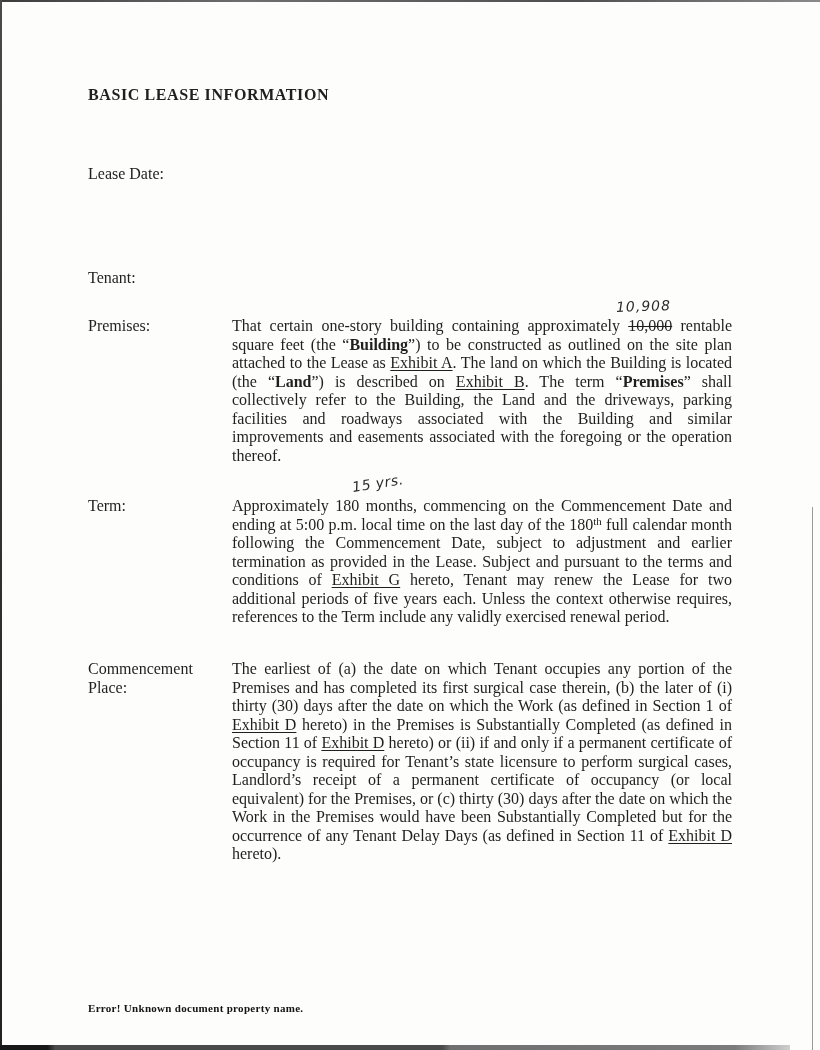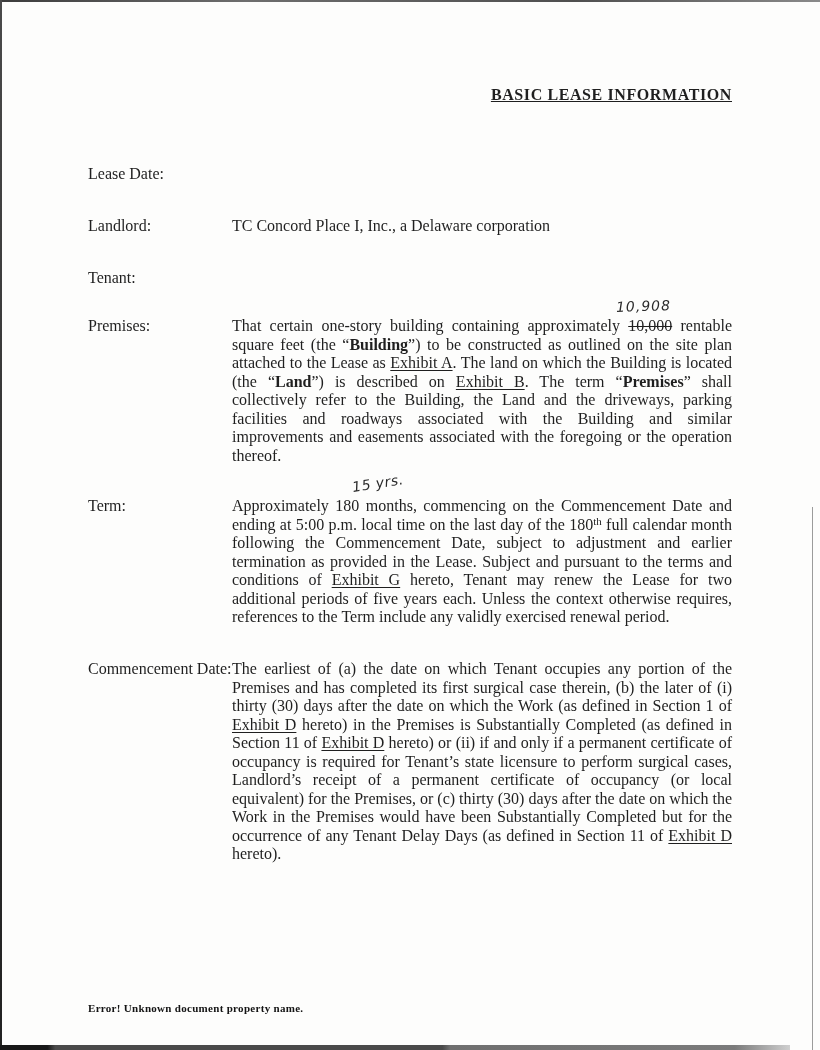--- a/index.html
+++ b/index.html
@@ -34,21 +34,21 @@
     position: absolute; bottom: 0; left: 0; width: 790px; height: 5px;
     background: linear-gradient(90deg,
       #181818 0%, #181818 6%,
       #4a4a4a 7%, #4a4a4a 56%,
       #6f6f6f 57%, #7b7b7b 93%,
       #cfcfcf 100%);
   }
   
   .doc-title {
     position: absolute; left: 88px; top: 86px; width: 644px;
-    text-align: right; font-weight: bold; letter-spacing: 0.6px; text-decoration: underline;
+    text-align: left; font-weight: bold; letter-spacing: 0.6px;
   }
   .row {
     position: absolute; left: 88px; width: 644px;
     display: flex; align-items: flex-start;
   }
   .row .flabel { flex: 0 0 144px; width: 144px; }
   .row .fvalue { width: 500px; text-align: justify; }
   .row-lease    { top: 165px; }
   .row-landlord { top: 217px; }
   .row-tenant   { top: 269px; }
@@ -85,41 +85,37 @@
   <div class="edge-left"></div>
   <div class="edge-right"></div>
   <div class="bottom-bar"></div>
 
   <div class="doc-title">BASIC LEASE INFORMATION</div>
 
   <div class="row row-lease">
     <div class="flabel">Lease Date:</div>
   </div>
 
-  <div class="row row-landlord">
-    <div class="flabel">Landlord:</div>
-    <div class="fvalue"><span>TC Concord Place I, Inc., a Delaware corporation</span></div>
-  </div>
 
   <div class="row row-tenant">
     <div class="flabel">Tenant:</div>
   </div>
 
   <div class="row row-premises">
     <div class="flabel">Premises:</div>
     <div class="fvalue"><span>That certain one-story building containing approximately </span><s>10,000</s><span> rentable square feet (the “</span><b>Building</b><span>”) to be constructed as outlined on the site plan attached to the Lease as </span><u>Exhibit A</u><span>. The land on which the Building is located (the “</span><b>Land</b><span>”) is described on </span><u>Exhibit B</u><span>. The term “</span><b>Premises</b><span>” shall collectively refer to the Building, the Land and the driveways, parking facilities and roadways associated with the Building and similar improvements and easements associated with the foregoing or the operation thereof.</span></div>
   </div>
 
   <div class="row row-term">
     <div class="flabel">Term:</div>
     <div class="fvalue"><span>Approximately 180 months, commencing on the Commencement Date and ending at 5:00 p.m. local time on the last day of the 180</span><sup>th</sup><span> full calendar month following the Commencement Date, subject to adjustment and earlier termination as provided in the Lease. Subject and pursuant to the terms and conditions of </span><u>Exhibit G</u><span> hereto, Tenant may renew the Lease for two additional periods of five years each. Unless the context otherwise requires, references to the Term include any validly exercised renewal period.</span></div>
   </div>
 
   <div class="row row-commence">
-    <div class="flabel">Commencement Date:</div>
+    <div class="flabel">Commencement Place:</div>
     <div class="fvalue"><span>The earliest of (a) the date on which Tenant occupies any portion of the Premises and has completed its first surgical case therein, (b) the later of (i) thirty (30) days after the date on which the Work (as defined in Section 1 of </span><u>Exhibit D</u><span> hereto) in the Premises is Substantially Completed (as defined in Section 11 of </span><u>Exhibit D</u><span> hereto) or (ii) if and only if a permanent certificate of occupancy is required for Tenant’s state licensure to perform surgical cases, Landlord’s receipt of a permanent certificate of occupancy (or local equivalent) for the Premises, or (c) thirty (30) days after the date on which the Work in the Premises would have been Substantially Completed but for the occurrence of any Tenant Delay Days (as defined in Section 11 of </span><u>Exhibit D</u><span> hereto).</span></div>
   </div>
 
   <div class="handwrite hw-sqft">10,908</div>
   <div class="handwrite hw-term">15 yrs.</div>
 
   <div class="doc-footer">Error! Unknown document property name.</div>
 
 </div>
 

